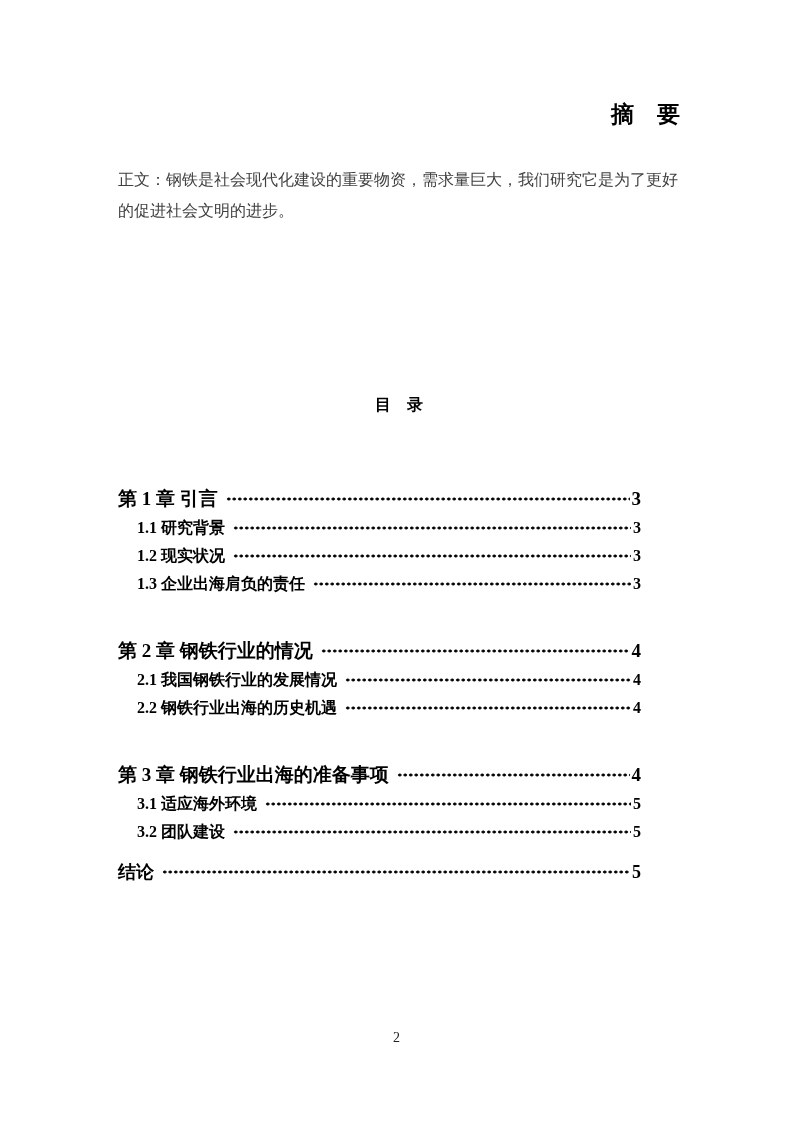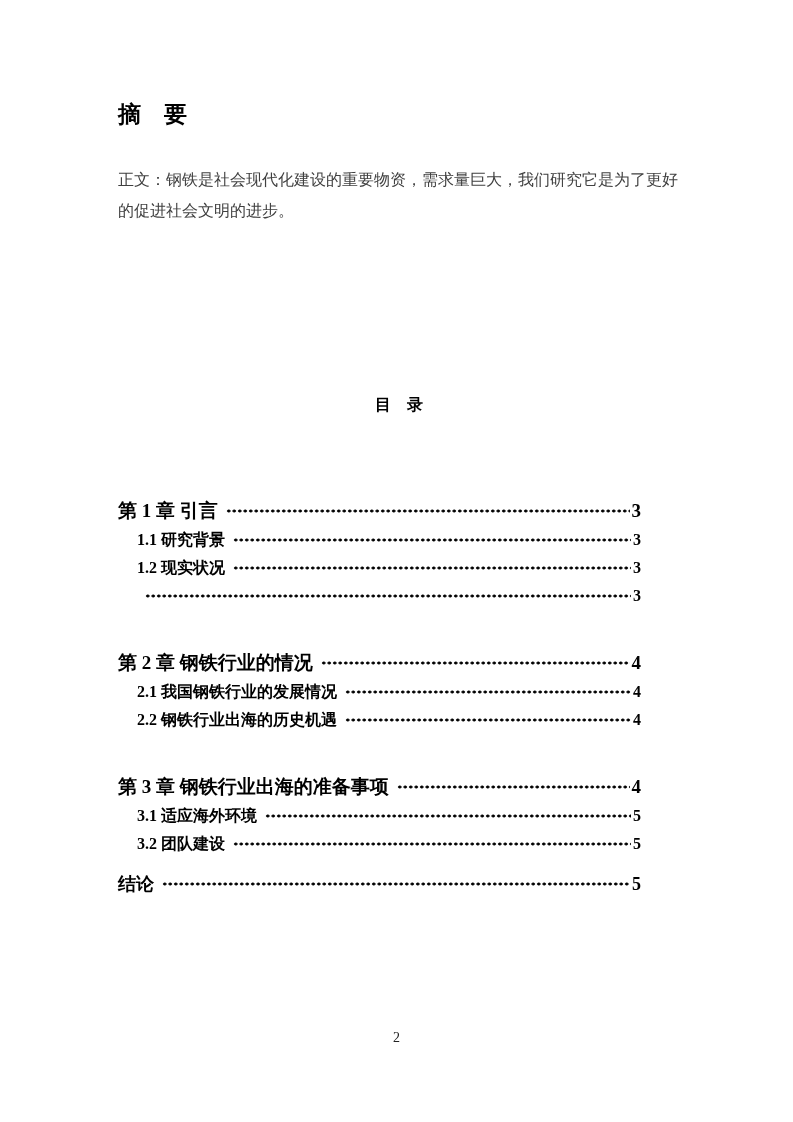--- a/index.html
+++ b/index.html
@@ -15,21 +15,21 @@
     color: #000000;
     font-family: "Liberation Serif", serif;
     overflow: hidden;
   }
   .abstract-title {
     position: absolute;
     top: 100px;
     left: 118px;
     width: 562px;
     margin: 0;
-    text-align: left;
+    text-align: right;
     font-size: 23px;
     font-weight: bold;
     line-height: 30px;
     color: #000000;
   }
   .abstract-body {
     position: absolute;
     top: 164px;
     left: 118px;
     width: 562px;
@@ -58,21 +58,20 @@
     font-weight: bold;
   }
   .toc-row {
     display: flex;
     align-items: center;
   }
   .toc-row.chapter {
     font-size: 19px;
     line-height: 30px;
     height: 30px;
-    margin-top: 12px;
   }
   .toc-row.sub {
     font-size: 16px;
     line-height: 28px;
     height: 28px;
     padding-left: 19px;
   }
   .toc-row.conclusion {
     font-size: 18px;
     line-height: 30px;
@@ -130,20 +129,21 @@
         <span class="toc-label">1.1 研究背景</span>
         <span class="toc-leader"></span>
         <span class="toc-page">3</span>
       </div>
       <div class="toc-row sub">
         <span class="toc-label">1.2 现实状况</span>
         <span class="toc-leader"></span>
         <span class="toc-page">3</span>
       </div>
       <div class="toc-row sub">
+        <span class="toc-label">1.3 企业出海肩负的责任</span>
         <span class="toc-leader"></span>
         <span class="toc-page">3</span>
       </div>
       <div class="toc-row chapter">
         <span class="toc-label">第 2 章 钢铁行业的情况</span>
         <span class="toc-leader"></span>
         <span class="toc-page">4</span>
       </div>
       <div class="toc-row sub">
         <span class="toc-label">2.1 我国钢铁行业的发展情况</span>

